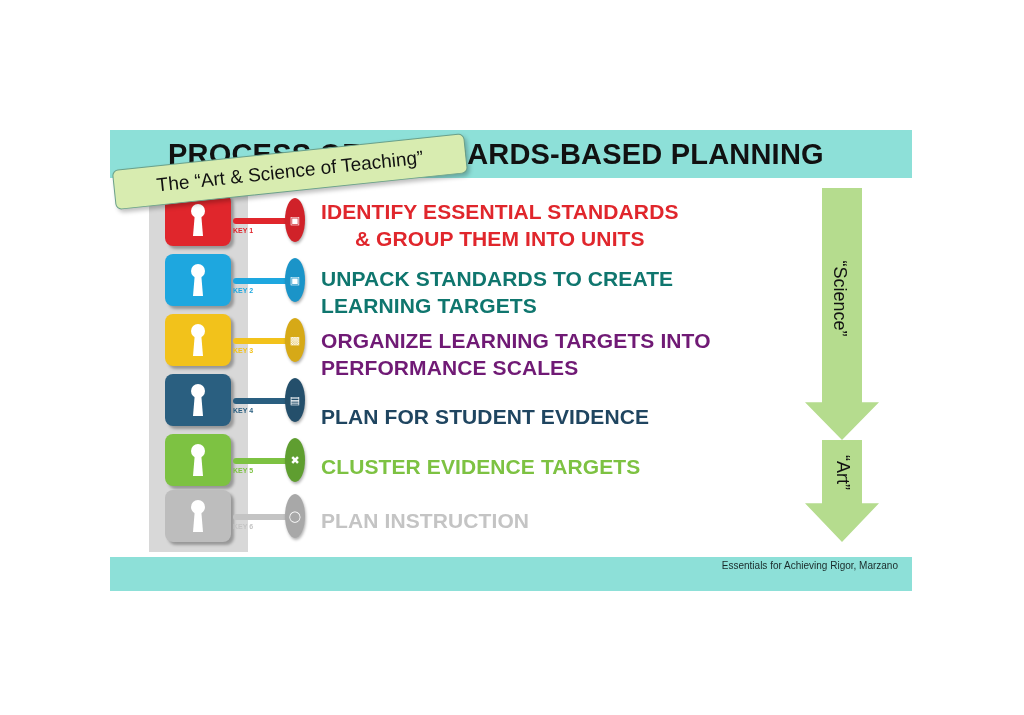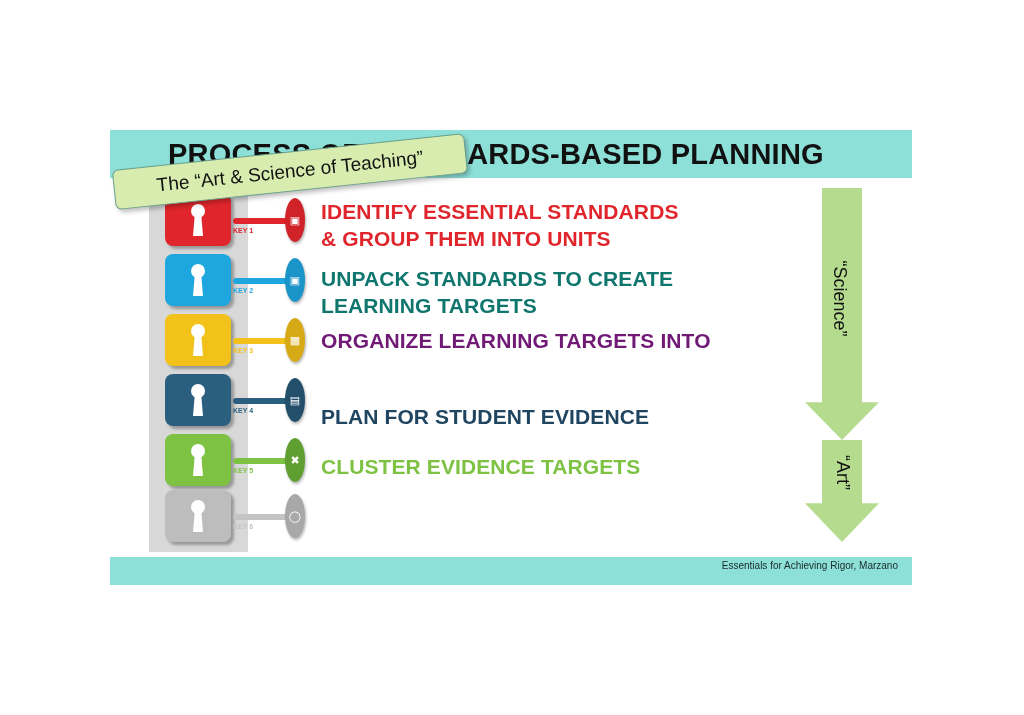--- a/index.html
+++ b/index.html
@@ -1,20 +1,20 @@
 <!DOCTYPE html>
 <html><head>
 <meta charset="utf-8">
 <style>
   html, body { margin:0; padding:0; }
   body { width:1024px; height:715px; background:#ffffff; position:relative; overflow:hidden;
          font-family:"Liberation Sans", sans-serif; }
   .header-band { position:absolute; left:110px; top:130px; width:802px; height:48px; background:#8de0d8; }
   .title { position:absolute; left:168px; top:138px; font-size:29px; font-weight:bold; color:#111; letter-spacing:0.2px; white-space:nowrap; }
-  .footer-band { position:absolute; left:110px; top:557px; width:802px; height:28px; background:#8de0d8; }
+  .footer-band { position:absolute; left:110px; top:557px; width:802px; height:34px; background:#8de0d8; }
   .footer-text { position:absolute; right:14px; top:3px; font-size:10px; color:#1a2a2a; white-space:nowrap; }
   .gray-panel { position:absolute; left:149px; top:188px; width:99px; height:364px; background:#d8d8d8; }
   .banner { position:absolute; left:116px; top:170px; width:352px; height:38px; background:#d8ecb0;
             border:1.5px solid #6aa08a; border-radius:6px; transform:rotate(-6deg); transform-origin:left bottom;
             box-shadow:2px 3px 4px rgba(0,0,0,0.25); display:flex; align-items:center; justify-content:center; z-index:5; }
   .banner span { font-size:19px; color:#111; white-space:nowrap; }
 
   .step { position:absolute; left:165px; height:52px; width:640px; }
   .lock { position:absolute; left:0; top:0; width:66px; height:52px; border-radius:8px; box-shadow:3px 3px 3px rgba(0,0,0,0.3); }
   .keyhole { position:absolute; left:26px; top:10px; width:14px; height:32px; }
@@ -43,21 +43,21 @@
   <span>The “Art &amp; Science of Teaching”</span>
 </div>
 
 <div class="step" style="top:194px;">
   <div class="lock" style="background:#e0262c;">
       <div class="keyhole"></div>
     </div>
   <div class="shaft" style="background:#e0262c;"></div>
   <div class="keylabel" style="color:#e0262c;">KEY 1</div>
   <div class="bow" style="background:#d02229;">▣</div>
-  <div class="step-text" style="top:4px;color:#e0262c;">
+  <div class="step-text" style="top:4px;color:#e0262c;text-align:center;">
     <div>IDENTIFY ESSENTIAL STANDARDS</div>
     <div>&amp; GROUP THEM INTO UNITS</div>
   </div>
 </div>
 
 <div class="step" style="top:254px;">
   <div class="lock" style="background:#1ea7df;">
       <div class="keyhole"></div>
     </div>
   <div class="shaft" style="background:#1ea7df;"></div>
@@ -71,20 +71,21 @@
 
 <div class="step" style="top:314px;">
   <div class="lock" style="background:#f2c21b;">
       <div class="keyhole"></div>
     </div>
   <div class="shaft" style="background:#f2c21b;"></div>
   <div class="keylabel" style="color:#f2c21b;">KEY 3</div>
   <div class="bow" style="background:#d6a917;">▩</div>
   <div class="step-text" style="top:13px;color:#701a75;">
     <div>ORGANIZE LEARNING TARGETS INTO</div>
+    <div>PERFORMANCE SCALES</div>
   </div>
 </div>
 
 <div class="step" style="top:374px;">
   <div class="lock" style="background:#2a5f80;">
       <div class="keyhole"></div>
     </div>
   <div class="shaft" style="background:#2a5f80;"></div>
   <div class="keylabel" style="color:#2a5f80;">KEY 4</div>
   <div class="bow" style="background:#244f6b;">▤</div>
@@ -105,20 +106,23 @@
   </div>
 </div>
 
 <div class="step" style="top:490px;">
   <div class="lock" style="background:#bdbdbd;">
       <div class="keyhole"></div>
     </div>
   <div class="shaft" style="background:#c4c4c4;"></div>
   <div class="keylabel" style="color:#c4c4c4;">KEY 6</div>
   <div class="bow" style="background:#a8a8a8;">◯</div>
+  <div class="step-text" style="top:17px;color:#c4c4c4;">
+    <div>PLAN INSTRUCTION</div>
+  </div>
 </div>
 
 <div class="arrow" style="left:805px;top:188px;width:74px;height:252px;">
   <div class="arrow-shape" style="clip-path:polygon(23% 0,77% 0,77% 85%,100% 85%,50% 100%,0 85%,23% 85%);"></div>
   <div class="arrow-label" style="left:-4px;top:100px;">“Science”</div>
 </div>
 
 <div class="arrow" style="left:805px;top:440px;width:74px;height:102px;">
   <div class="arrow-shape" style="clip-path:polygon(23% 0,77% 0,77% 62%,100% 62%,50% 100%,0 62%,23% 62%);"></div>
   <div class="arrow-label" style="left:20px;top:22px;">“Art”</div>

